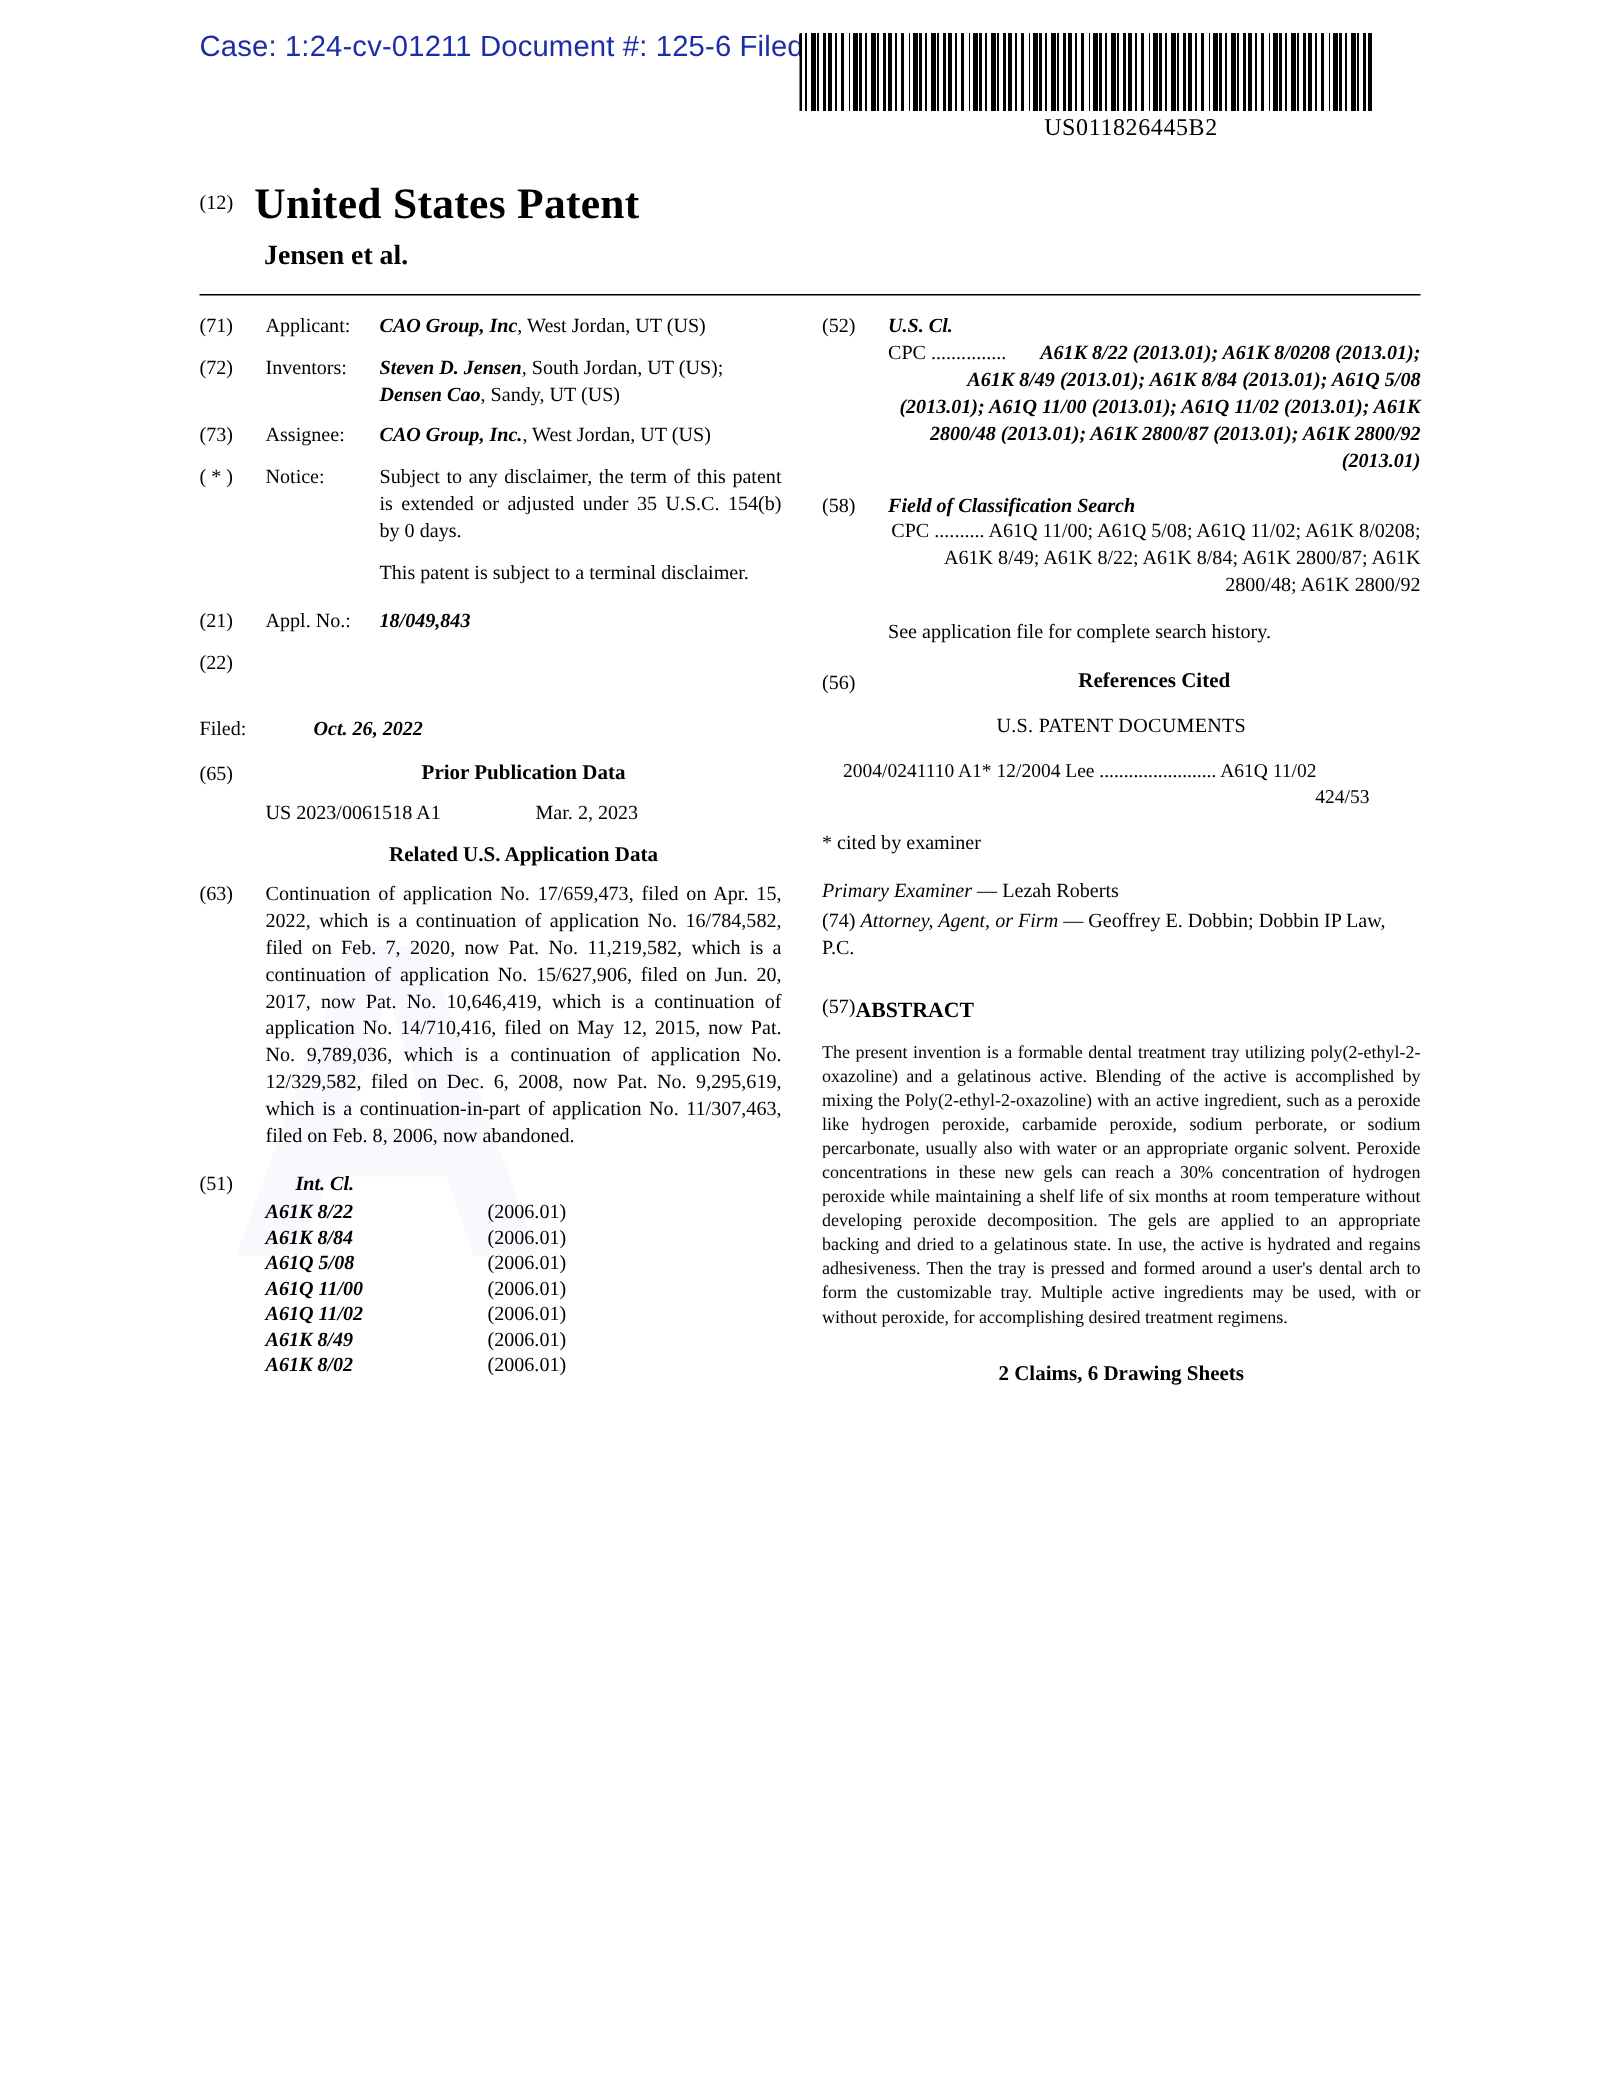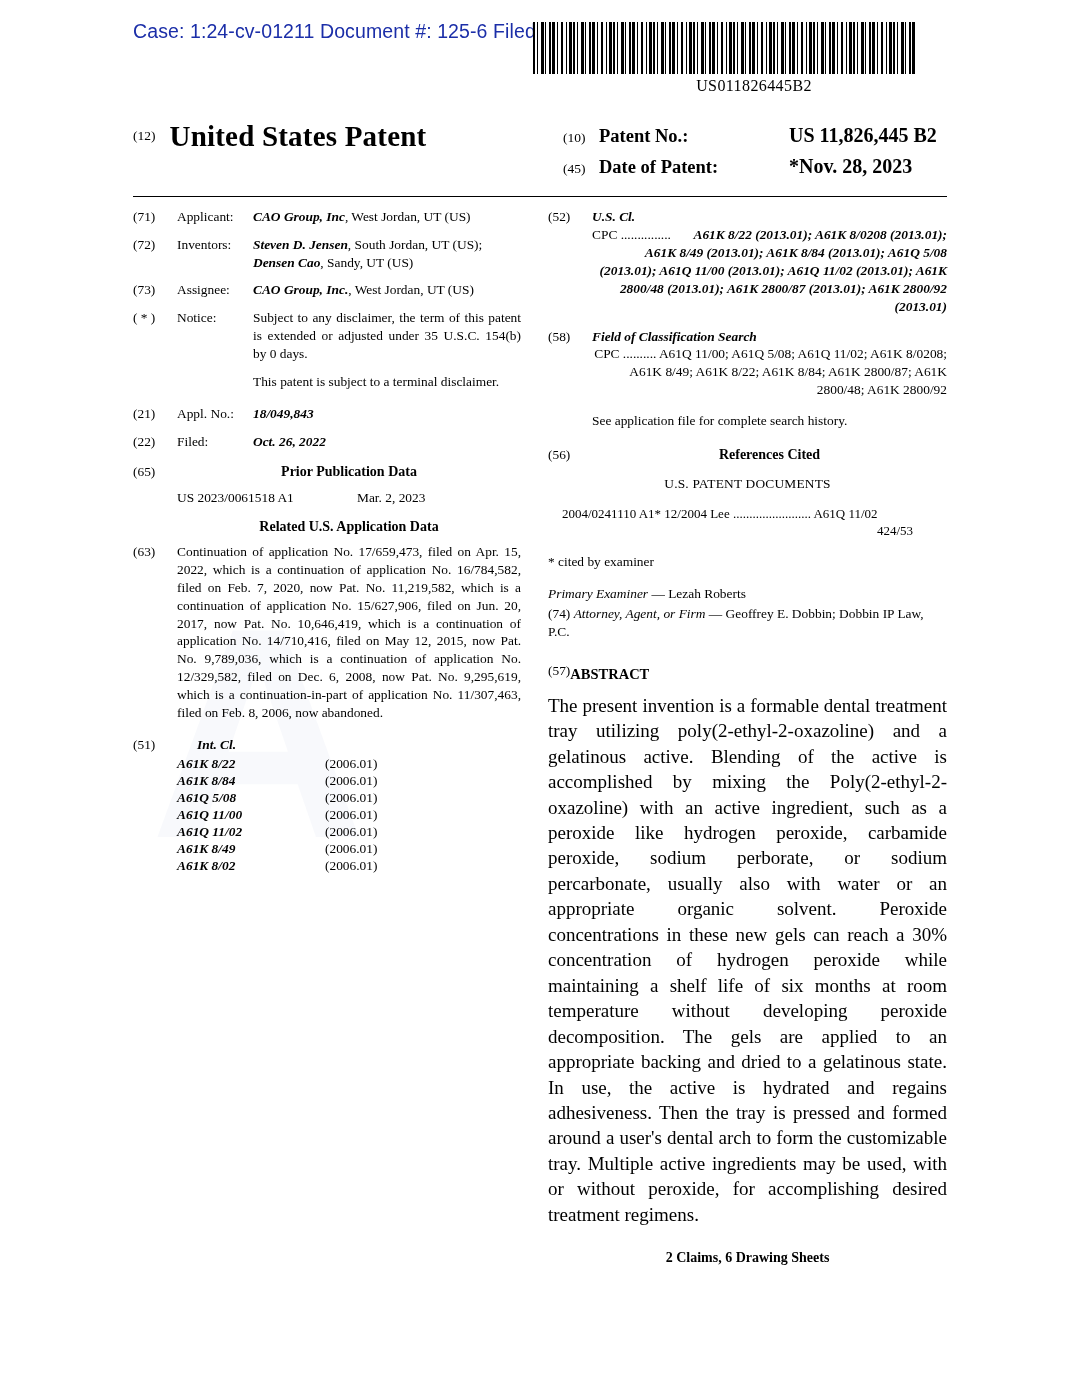--- a/index.html
+++ b/index.html
@@ -245,21 +245,21 @@
   }
   .abstract-head {
     text-align: center;
     font-weight: bold;
     font-size: 14.5px;
     margin: 3px 0 8px 0;
   }
   .abstract-body {
     text-align: justify;
     line-height: 1.34;
-    font-size: 19px;
+    font-size: 12px;
   }
   .claims-line {
     text-align: center;
     font-weight: bold;
     font-size: 14px;
     margin-top: 22px;
   }
 
   
   .watermark {
@@ -288,32 +288,21 @@
     <div class="barcode"></div>
     <div class="barcode-num">US011826445B2</div>
   </div>
 
   <div class="title-area">
     <div class="t-left">
       <div>
         <span class="paren-sm">(12)</span>
         <span class="us-patent" style="margin-left:10px;">United States Patent</span>
       </div>
-    </div>
-    <div class="t-right">
-      <div class="row">
-        <span class="lbl-num">(10)</span>
-        <span class="lbl">Patent No.:</span>
-        <span class="val">US 11,826,445 B2</span>
-      </div>
-      <div class="row">
-        <span class="lbl-num">(45)</span>
-        <span class="lbl">Date of Patent:</span>
-        <span class="val">*Nov. 28, 2023</span>
-      </div>
+      <div class="inventor-line">Jensen et al.</div>
     </div>
   </div>
 
   <div class="hrule" id="rule-top"></div>
 
   <div class="col col-left">
 
 
     <div class="entry">
       <div class="num">(71)</div>
@@ -351,21 +340,21 @@
     </div>
 
     <div class="entry" style="margin-top:14px;">
       <div class="num">(21)</div>
       <div class="body ind">
         <div class="k">Appl. No.:</div>
         <div class="v"><b>18/049,843</b></div>
       </div>
     </div>
 
-    <div class="entry" style="margin-top:11px;">
+    <div class="entry" style="margin-top:11px;flex-direction:column;">
       <div class="num">(22)</div>
       <div class="body ind">
         <div class="k">Filed:</div>
         <div class="v"><b>Oct. 26, 2022</b></div>
       </div>
     </div>
 
     <div class="entry" style="margin-top:12px; display:block;">
       <div style="display:flex;">
         <div class="num">(65)</div>

